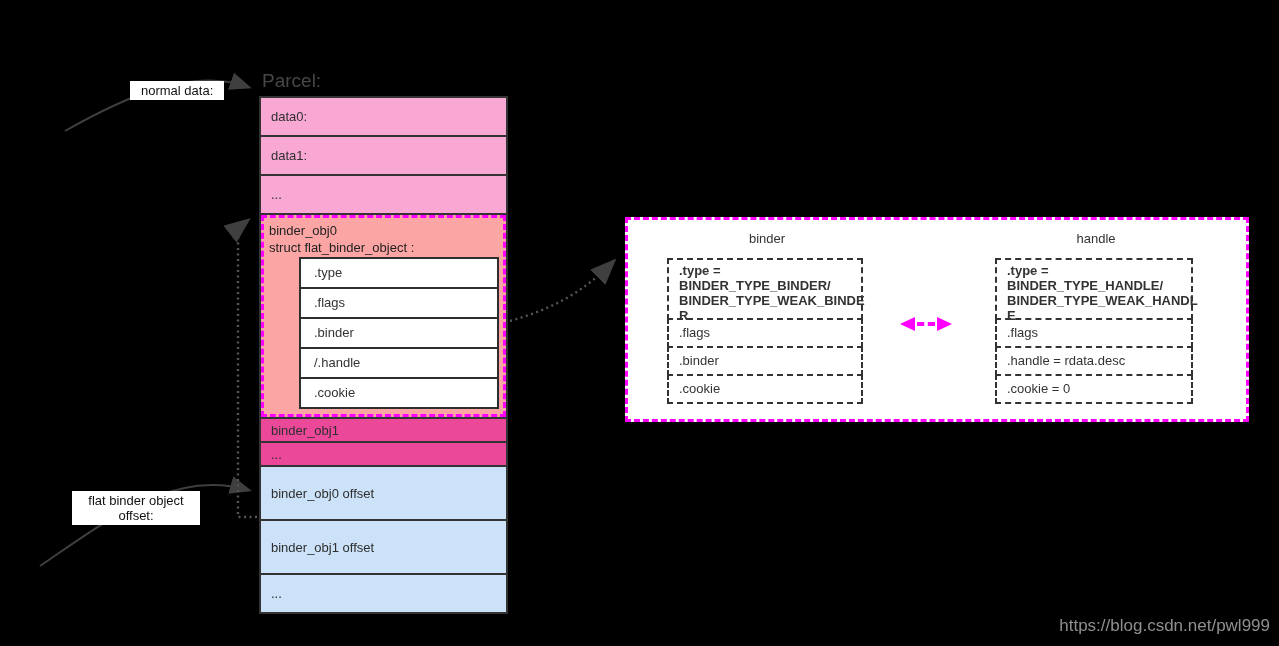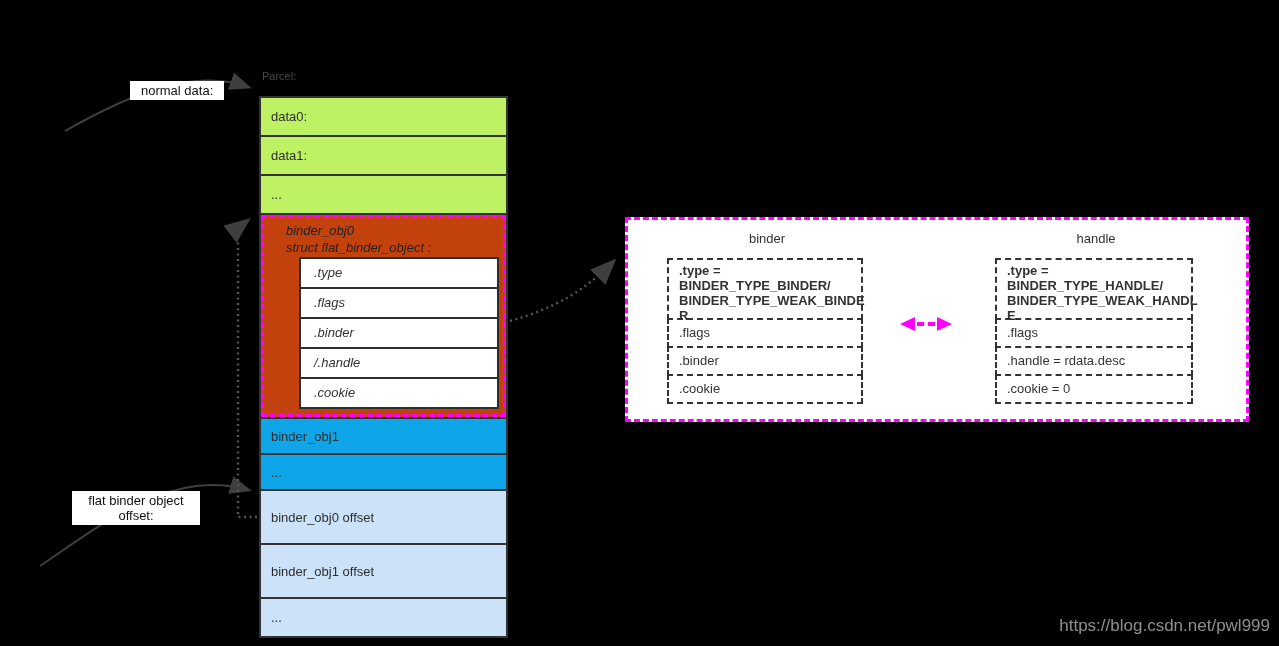--- a/index.html
+++ b/index.html
@@ -4,36 +4,36 @@
 <style>
   html,body{margin:0;padding:0;background:#000;}
   .canvas{
     position:relative;width:1279px;height:646px;background:#000;overflow:hidden;
     font-family:"Liberation Sans","DejaVu Sans",sans-serif;color:#333;
   }
   .abs{position:absolute;}
   svg.connectors{position:absolute;left:0;top:0;width:1279px;height:646px;pointer-events:none;}
 
   
-  .parcel-title{left:262px;top:70px;font-size:11px;color:#474747;}
+  .parcel-title{left:262px;top:70px;font-size:19px;color:#474747;}
   .parcel-col{
     left:259px;top:96px;width:245px;
     border:2px solid #333;background:#333;
     display:flex;flex-direction:column;gap:2px;
   }
   .row{display:flex;align-items:center;padding-left:10px;font-size:13px;color:#2e2e2e;}
-  .row.green{background:#bef264;height:37px;}
-  .row.purple{background:#0ea5e9;height:34px;}
+  .row.green{background:#f9a8d4;height:37px;}
+  .row.purple{background:#ec4899;height:22px;}
   .row.blue{background:#cbe2f8;height:52px;}
   .row.blue.last{height:37px;}
 
   .obj0-block{
-    background:#c2410c;height:192px;
+    background:#fca5a5;height:192px;
     border:3px dashed #ff00ff;
-    padding:4px 0 0 22px;position:relative;font-style:italic;
+    padding:4px 0 0 5px;position:relative;
   }
   .obj0-title{font-size:13px;line-height:17px;color:#222;white-space:pre-line;}
   .obj0-table{
     position:absolute;left:35px;top:39px;width:196px;
     border:2px solid #2e2e2e;background:#fff;
   }
   .obj0-field{
     height:28px;line-height:28px;padding-left:13px;
     font-size:13px;color:#333;border-bottom:2px solid #2e2e2e;background:#fff;
   }

